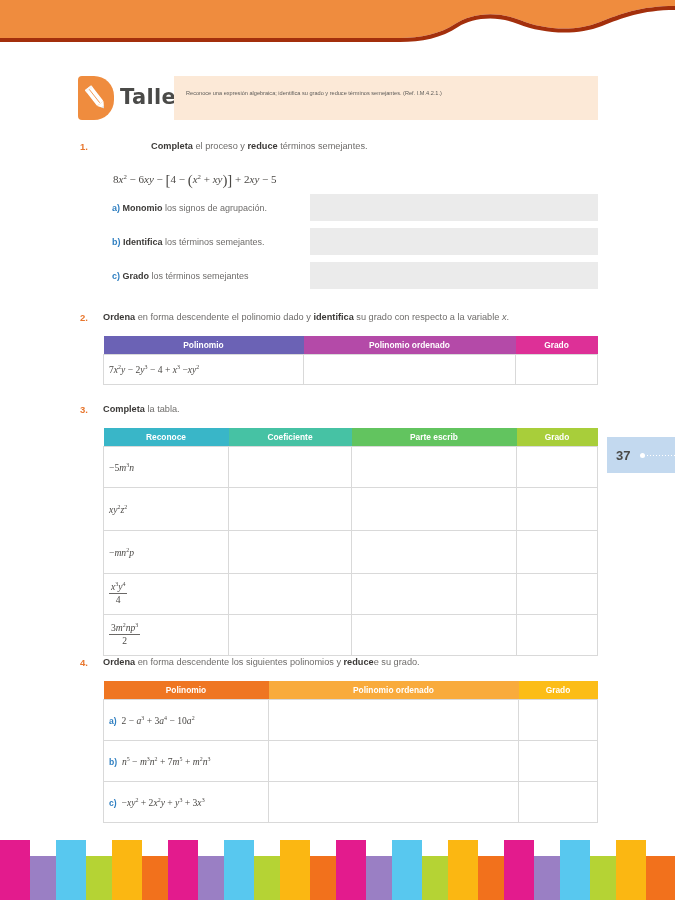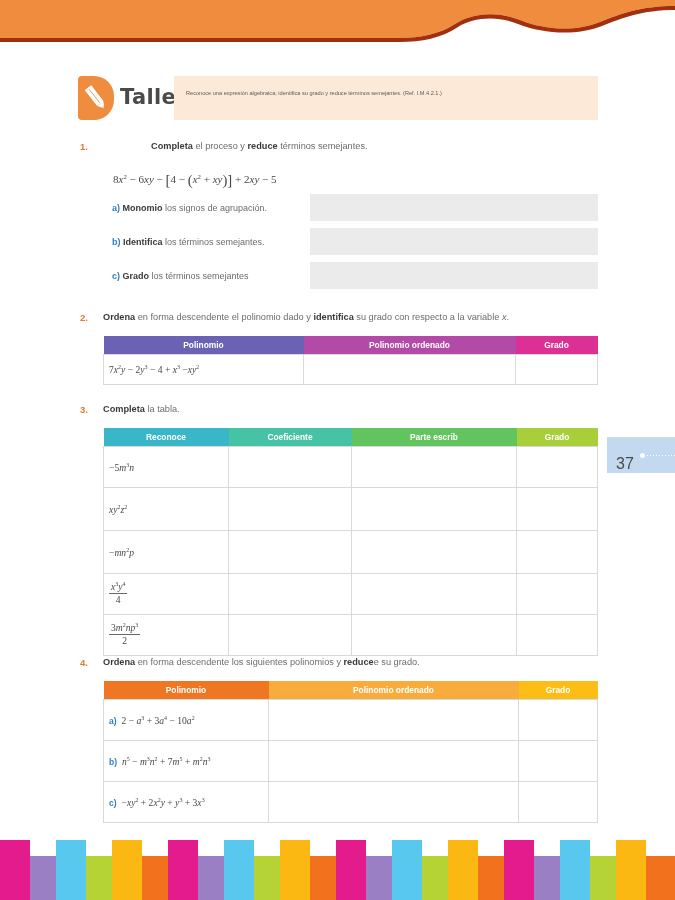--- a/index.html
+++ b/index.html
@@ -172,23 +172,23 @@
     position: absolute;
     left: 607px;
     top: 437px;
     width: 68px;
     height: 36px;
     background: #c3d9ef;
   }
   .page-badge .num {
     position: absolute;
     left: 9px;
-    top: 18px;
-    font-size: 16px;
-    font-weight: normal;
+    top: 11px;
+    font-size: 13px;
+    font-weight: bold;
     color: #4a4a48;
   }
   .page-badge .dot {
     position: absolute;
     left: 33px;
     top: 16px;
     width: 5px;
     height: 5px;
     border-radius: 50%;
     background: #ffffff;

